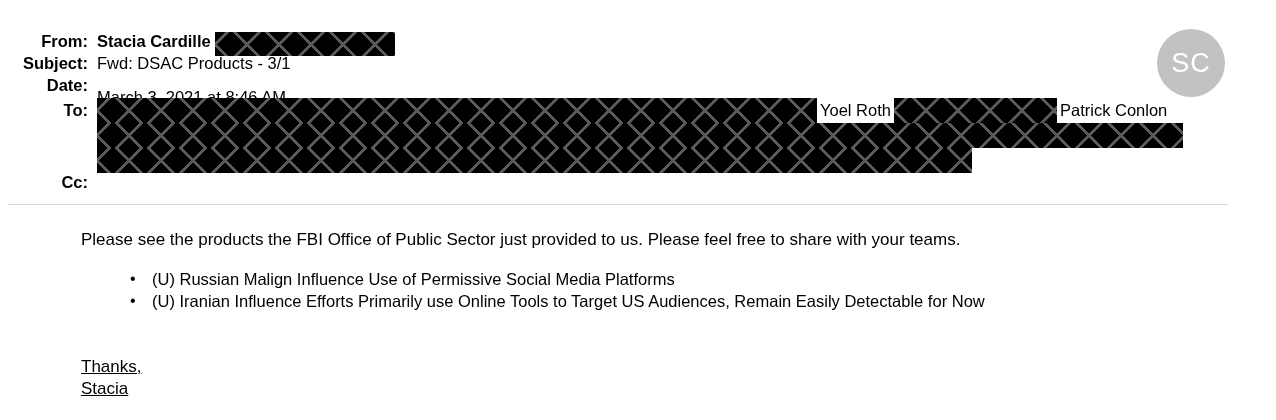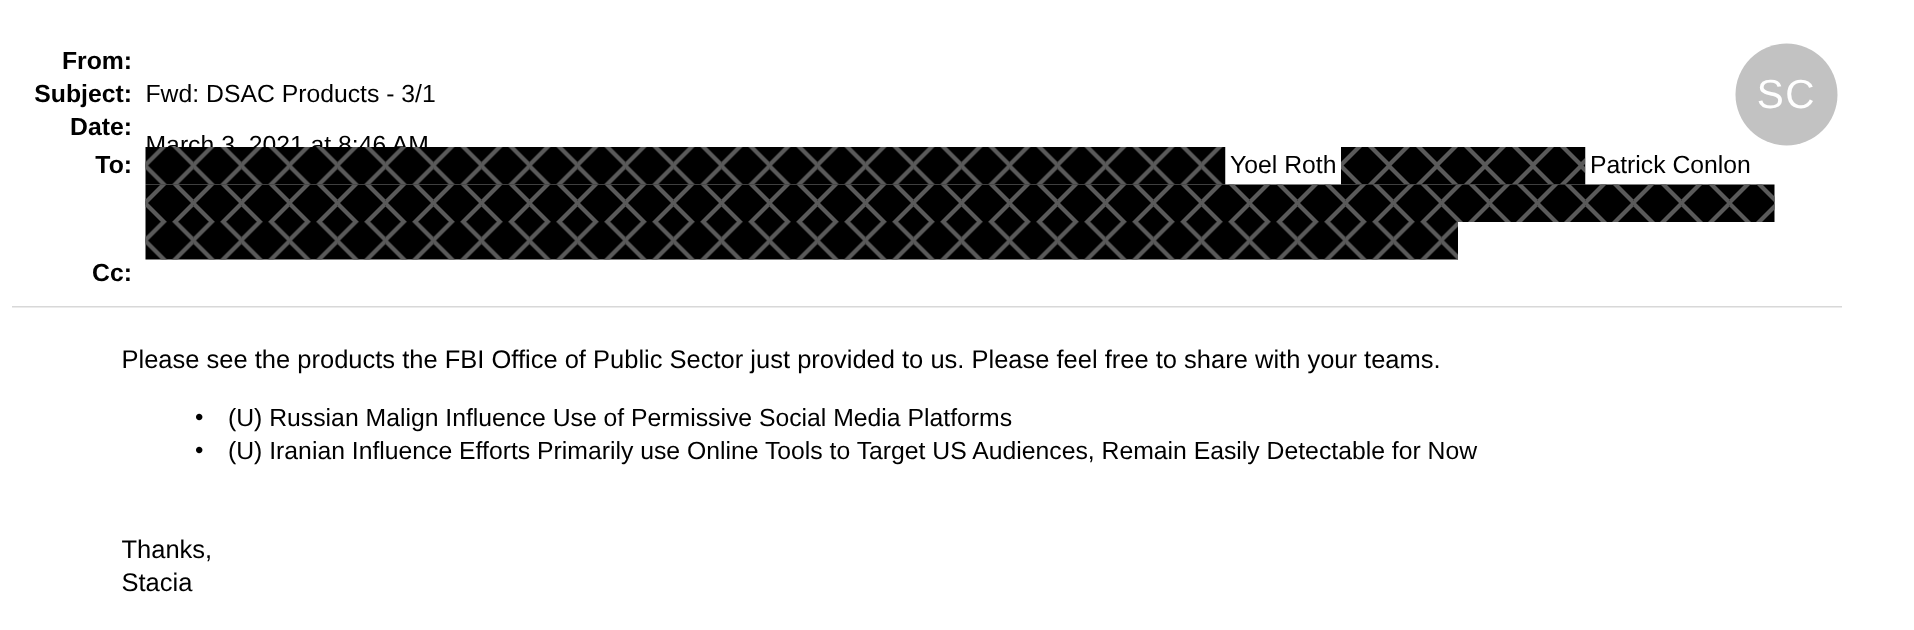--- a/index.html
+++ b/index.html
@@ -168,28 +168,31 @@
     top: 0;
     font-size: 16px;
   }
   #signature {
     position: absolute;
     left: 81px;
     top: 152px;
     font-size: 17px;
     line-height: 22px;
   }
-  #signature div { white-space: nowrap; }
+  #signature div { white-space: nowrap; text-decoration: underline; }
 </style>
 </head>
 <body>
 
 <div id="header">
 
   <div class="hdr-label" id="label-from">From:</div>
+  <div class="hdr-value" id="value-from">
+    <span class="from-name">Stacia Cardille</span><span class="redact from-redact"></span>
+  </div>
 
   <div class="hdr-label" id="label-subject">Subject:</div>
   <div class="hdr-value" id="value-subject">Fwd: DSAC Products - 3/1</div>
 
   <div class="hdr-label" id="label-date">Date:</div>
   <div class="hdr-value" id="value-date">March 3, 2021 at 8:46 AM</div>
 
   <div class="hdr-label" id="label-to">To:</div>
 
   <div class="recip-row" id="to-row-1"><span class="redact" style="width:720px"></span><span class="name-gap">Yoel Roth</span><span class="redact" style="width:163px"></span><span class="name-gap">Patrick Conlon</span></div>

